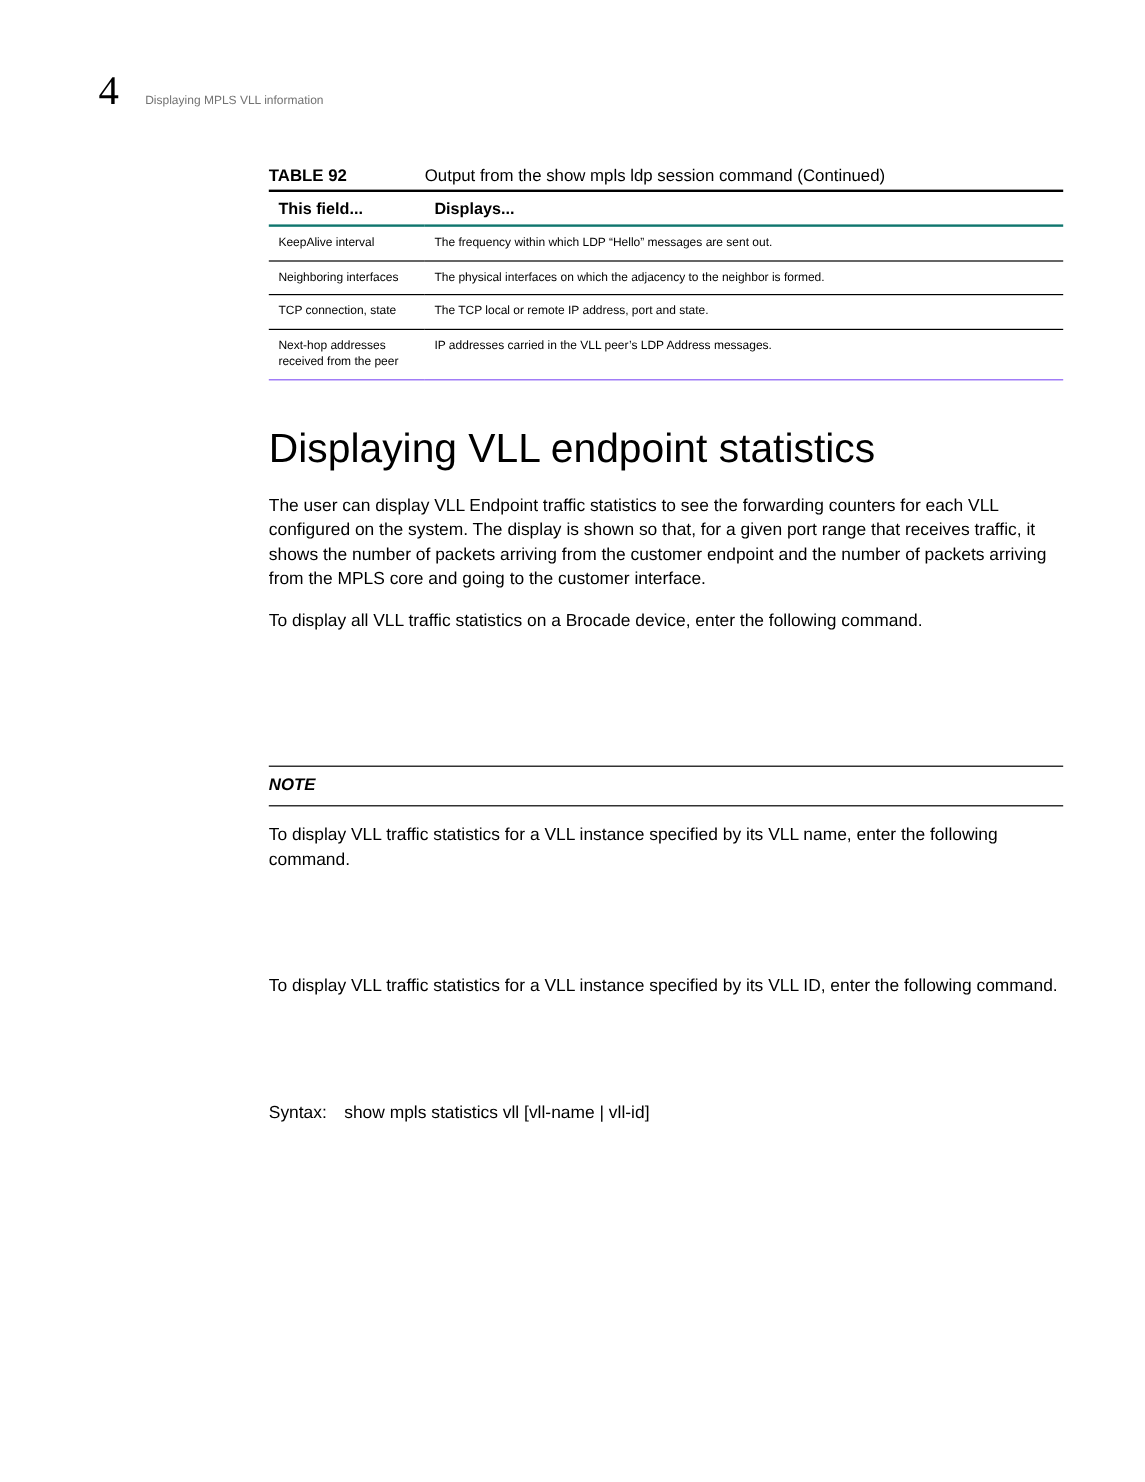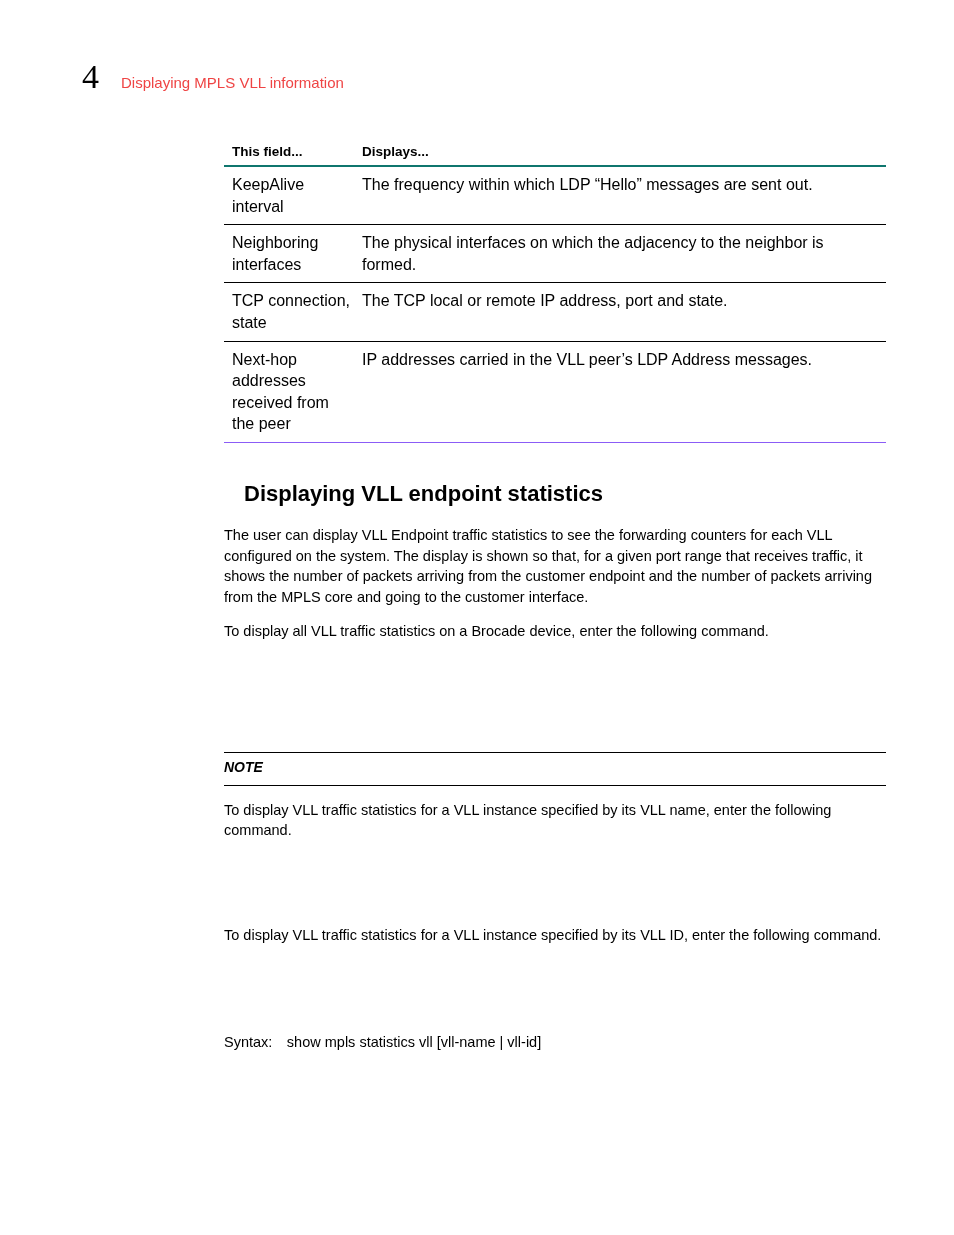--- a/index.html
+++ b/index.html
@@ -20,22 +20,22 @@
     gap: 22px;
     margin-bottom: 44px;
   }
   .chapter-num {
     font-family: Georgia, "Times New Roman", serif;
     font-size: 34px;
     font-weight: 400;
     line-height: 1;
   }
   .running-title {
-    font-size: 15px;
-    color: #ef4444;
+    font-size: 10px;
+    color: #737373;
   }
   .content {
     margin-left: 142px;
     width: 662px;
   }
   .table-cap {
     display: flex;
     align-items: baseline;
     font-size: 14px;
     border-bottom: 2px solid #000;
@@ -54,34 +54,33 @@
     font-weight: 700;
     font-stretch: condensed;
     padding: 6px 4px 6px 8px;
     font-size: 13.5px;
   }
   .tbl thead tr { border-bottom: 2px solid #0f766e; }
   .tbl td {
     padding: 7px 4px 7px 8px;
     vertical-align: top;
     line-height: 1.35;
-    font-size: 16px;
+    font-size: 10px;
   }
   .tbl tbody tr { border-bottom: 1px solid #000; }
   .tbl tbody tr:last-child { border-bottom: 1px solid #8b5cf6; }
   .col-field { width: 130px; }
   h2.section {
     font-family: Arial, Helvetica, sans-serif;
-    font-weight: 700;
-    font-size: 22px;
+    font-weight: 400;
+    font-size: 34px;
     margin-top: 38px;
     margin-bottom: 18px;
     font-stretch: condensed;
     letter-spacing: 0px;
-    margin-left: 20px;
   }
   p.body {
     font-size: 14.5px;
     line-height: 1.42;
     margin-bottom: 14px;
   }
   .gap-lg { height: 96px; }
   .gap-md { height: 70px; }
   .note-box {
     border-top: 1px solid #000;
@@ -112,20 +111,24 @@
 
 <div class="page">
 
   <div class="header">
     <div class="chapter-num">4</div>
     <div class="running-title">Displaying MPLS VLL information</div>
   </div>
 
   <div class="content">
 
+    <div class="table-cap">
+      <span class="lbl">TABLE 92</span>
+      <span>Output from the show mpls ldp session command  (Continued)</span>
+    </div>
 
     <table class="tbl">
       <colgroup>
           <col class="col-field">
           <col>
         </colgroup>
       <thead>
         <tr>
           <th>This field...</th>
           <th>Displays...</th>

